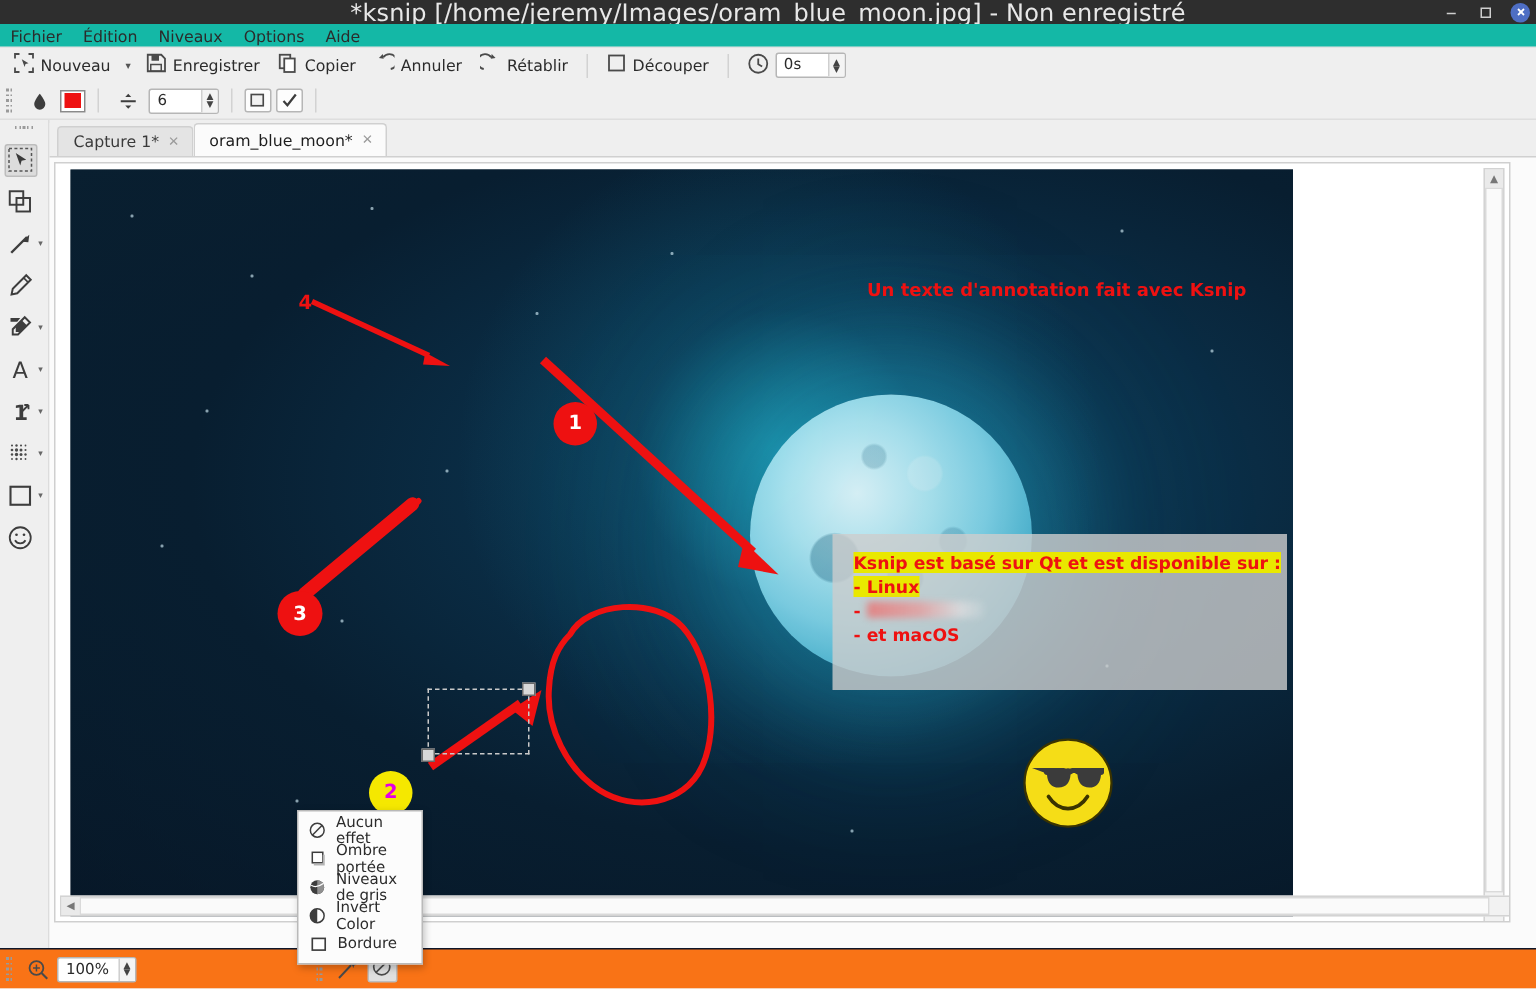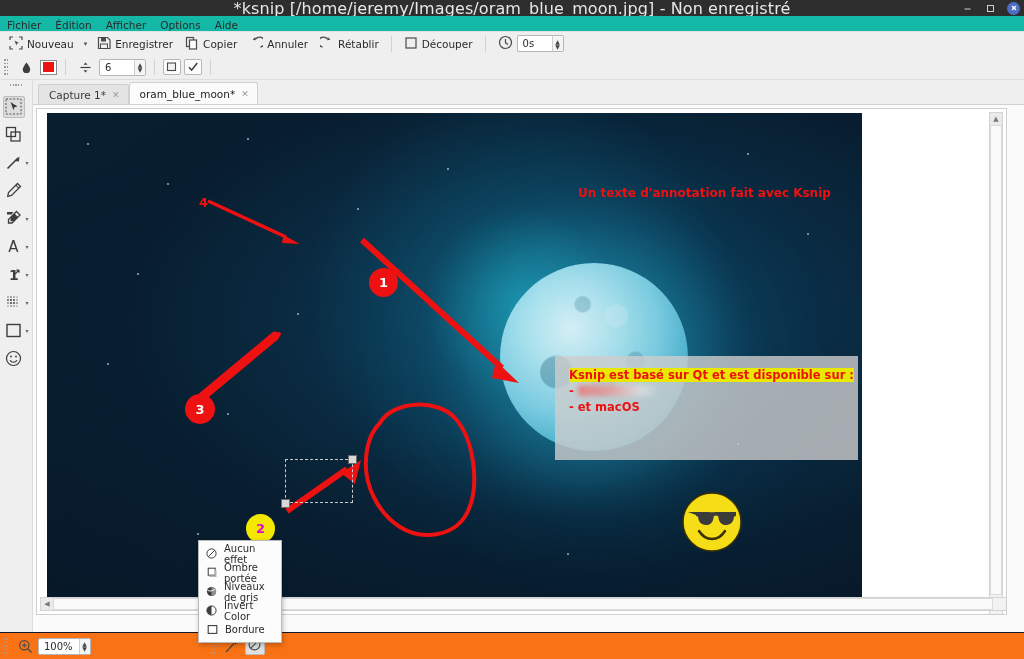--- a/index.html
+++ b/index.html
@@ -158,21 +158,21 @@
             <line x1="2" y1="2" x2="6" y2="6" stroke="#fff" stroke-width="1.2"></line>
             <line x1="6" y1="2" x2="2" y2="6" stroke="#fff" stroke-width="1.2"></line>
           </svg>
       </div>
     </div>
   </div>
 
   <div class="menubar">
     <span>Fichier</span>
     <span>Édition</span>
-    <span>Afficher</span>
+    <span>Niveaux</span>
     <span>Options</span>
     <span>Aide</span>
   </div>
 
   <div class="toolbar1">
     <div class="tb-item">
       <span>
         <svg width="14" height="14" viewBox="0 0 14 14">
           <path d="M1 4V1h3M10 1h3v3M13 10v3h-3M4 13H1v-3" fill="none" stroke="#4a4a4a" stroke-width="1.2"></path>
           <path d="M5.5 4.5l4.5 2.6-2 .5-.6 2z" fill="#4a4a4a"></path>
@@ -489,20 +489,21 @@
           <path d="M86 4l-6 24-14-11z" fill="#ee1111"></path>
         </svg>
         <div class="selbox" style="left:238px;top:346px;width:68px;height:44px"></div>
         <div class="handle" style="left:301px;top:342px"></div>
         <div class="handle" style="left:234px;top:386px"></div>
 
         <div class="anno anno-title" style="left:531px;top:73px">Un texte d'annotation fait avec Ksnip</div>
 
         <div class="anno textbox" style="left:508px;top:243px">
           <p><span class="hl">Ksnip est basé sur Qt et est disponible sur :</span></p>
+          <p><span class="hl">- Linux</span></p>
           <p><span>- </span><span class="blurline"></span></p>
           <p>- et macOS</p>
         </div>
 
         <svg class="anno" style="left:634px;top:378px" width="62" height="62" viewBox="0 0 62 62">
           <circle cx="31" cy="31" r="29" fill="#f5dd17" stroke="#3a3300" stroke-width="1.5"></circle>
           <path d="M7 21h20.5c1.6 0 2.4.8 3.5 0 1.1.8 1.9 0 3.5 0H55v3c0 1-.8 1.6-2 1.6-.4 5.2-3 8.4-7.8 8.4-5 0-7.6-3.4-7.9-8.6-1-.6-1.6-1-2.3-1s-1.3.4-2.3 1c-.3 5.2-2.9 8.6-7.9 8.6-4.8 0-7.4-3.2-7.8-8.4-1.2 0-2-.6-2-1.6z" fill="#3b3b3b"></path>
           <path d="M18 40c3.5 5.5 8 8 13 8s9.5-2.5 13-8" fill="none" stroke="#3a3300" stroke-width="2.5" stroke-linecap="round"></path>
         </svg>
       </div>

